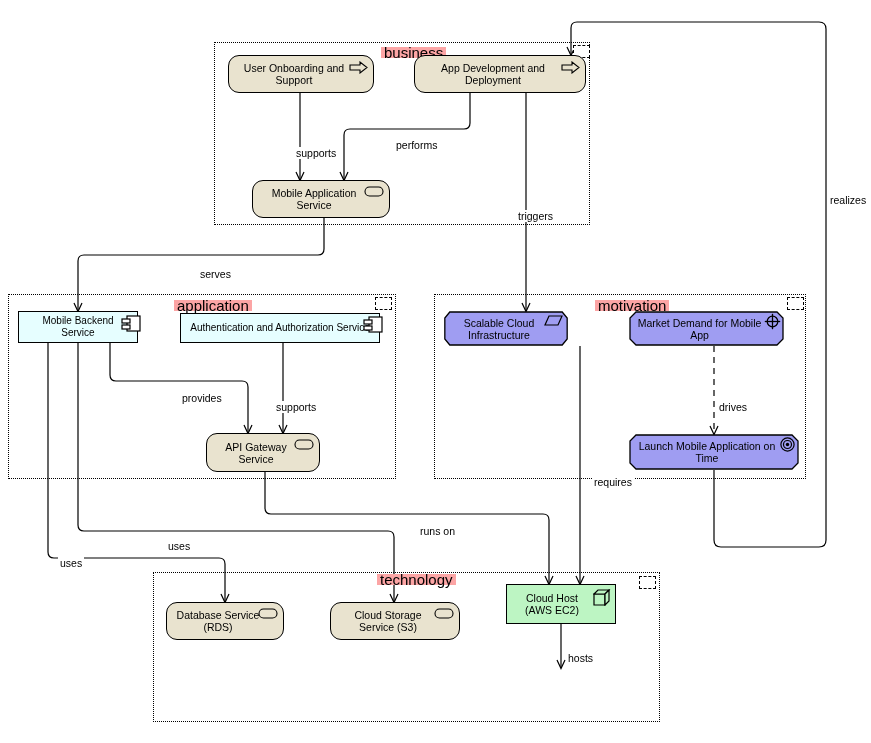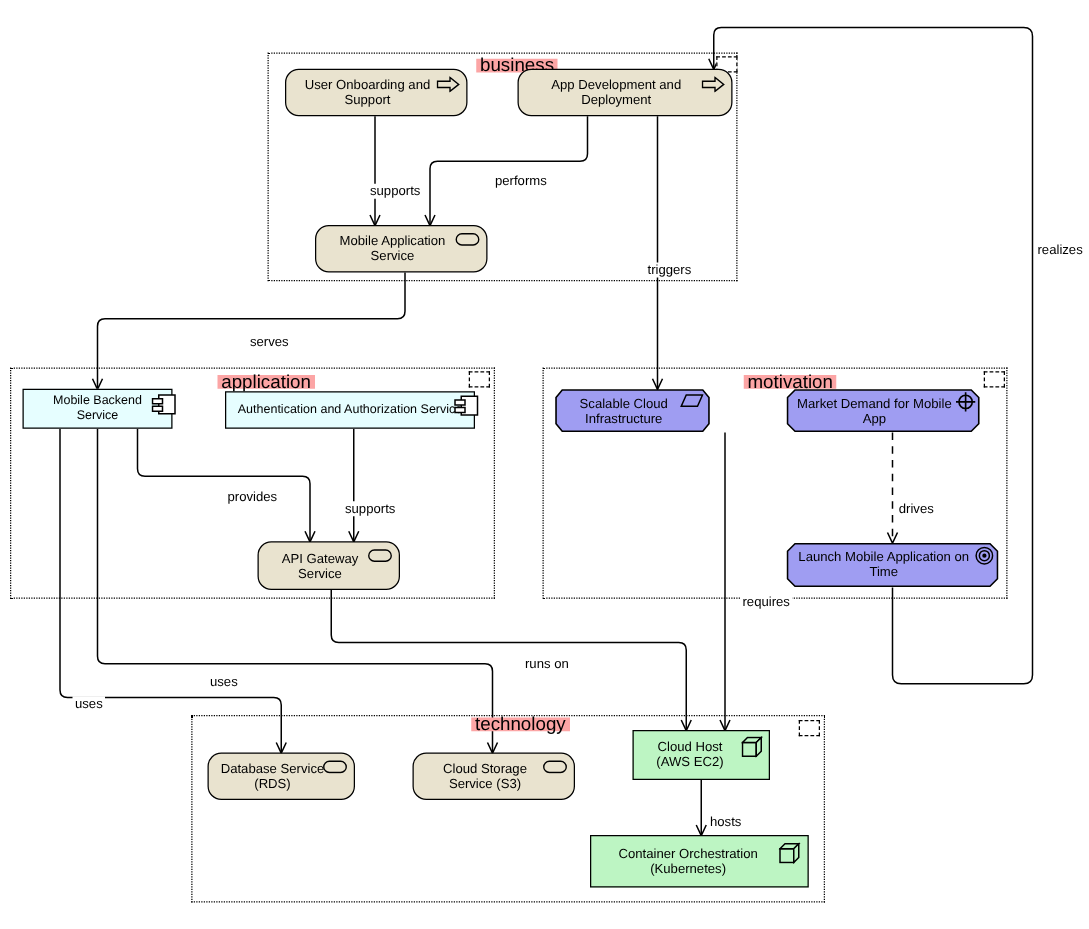--- a/index.html
+++ b/index.html
@@ -300,30 +300,20 @@
     <span class="node-label">Cloud Host (AWS EC2)</span>
     <span class="icon" style="top:4px;right:4px;">
       <svg width="18" height="17" viewBox="0 0 18 17">
         <polygon points="1,5 12,5 12,16 1,16" fill="#bdf5c3" stroke="#000" stroke-width="1.2"></polygon>
         <polygon points="1,5 5,1 16,1 12,5" fill="#bdf5c3" stroke="#000" stroke-width="1.2"></polygon>
         <polygon points="12,5 16,1 16,12 12,16" fill="#bdf5c3" stroke="#000" stroke-width="1.2"></polygon>
       </svg>
     </span>
   </div>
 
-  <div class="node square" style="left:472px;top:668px;width:175px;height:42px;background:#bdf5c3;padding:2px 28px 2px 10px;">
-    <span class="node-label">Container Orchestration (Kubernetes)</span>
-    <span class="icon" style="top:5px;right:5px;">
-      <svg width="18" height="17" viewBox="0 0 18 17">
-        <polygon points="1,5 12,5 12,16 1,16" fill="#bdf5c3" stroke="#000" stroke-width="1.2"></polygon>
-        <polygon points="1,5 5,1 16,1 12,5" fill="#bdf5c3" stroke="#000" stroke-width="1.2"></polygon>
-        <polygon points="12,5 16,1 16,12 12,16" fill="#bdf5c3" stroke="#000" stroke-width="1.2"></polygon>
-      </svg>
-    </span>
-  </div>
 
   <div class="edge-label" style="left:294px;top:147px;">supports</div>
   <div class="edge-label" style="left:394px;top:139px;">performs</div>
   <div class="edge-label" style="left:516px;top:210px;">triggers</div>
   <div class="edge-label" style="left:198px;top:268px;">serves</div>
   <div class="edge-label" style="left:180px;top:392px;">provides</div>
   <div class="edge-label" style="left:274px;top:401px;">supports</div>
   <div class="edge-label" style="left:58px;top:557px;">uses</div>
   <div class="edge-label" style="left:166px;top:540px;">uses</div>
   <div class="edge-label" style="left:418px;top:525px;">runs on</div>

